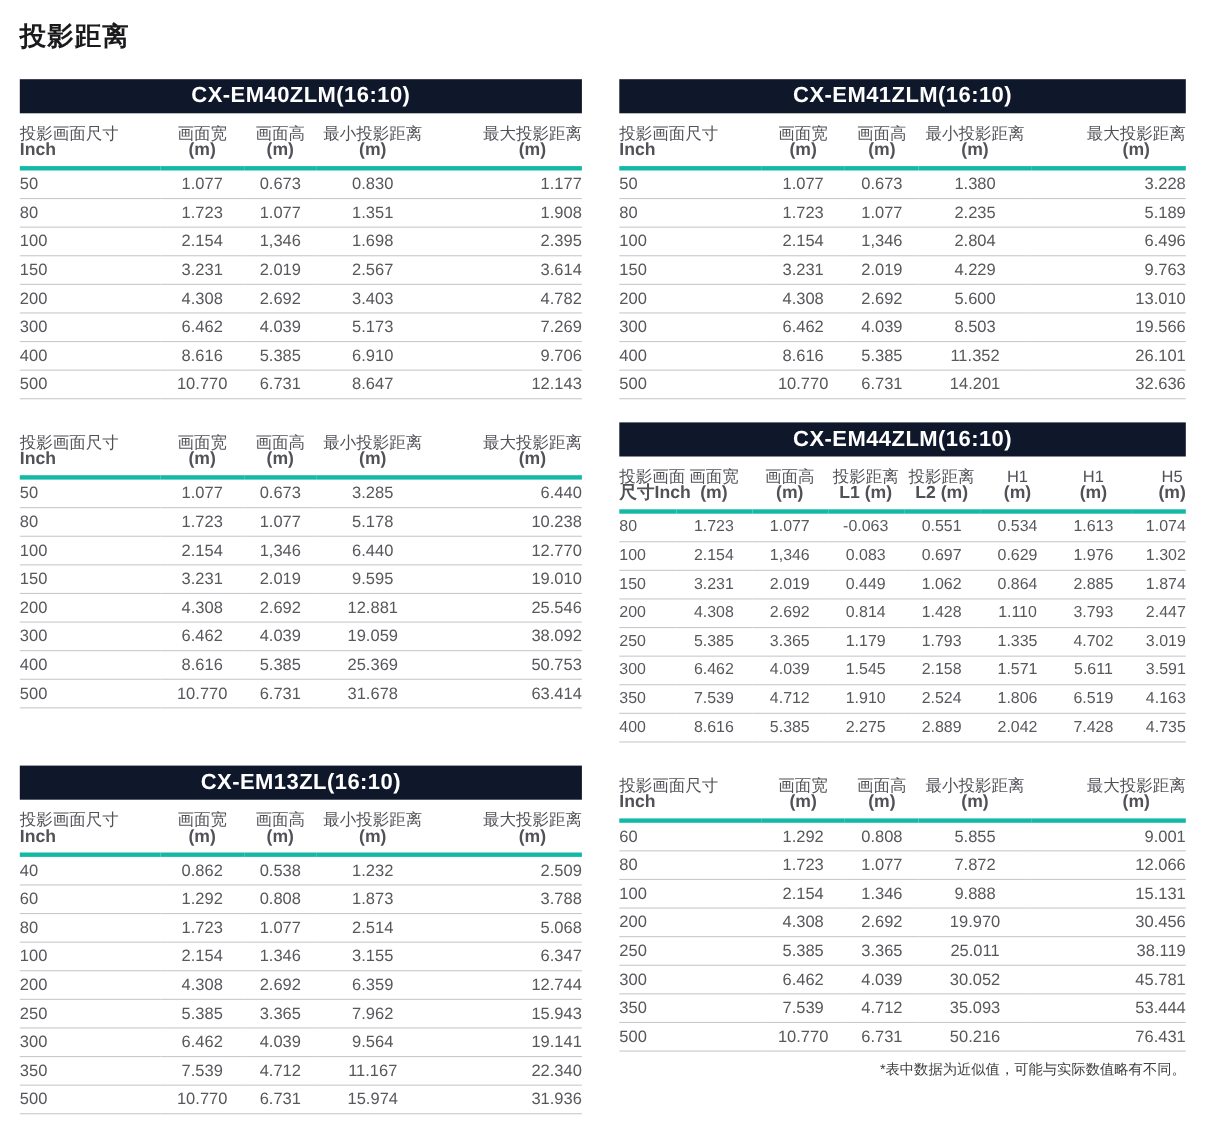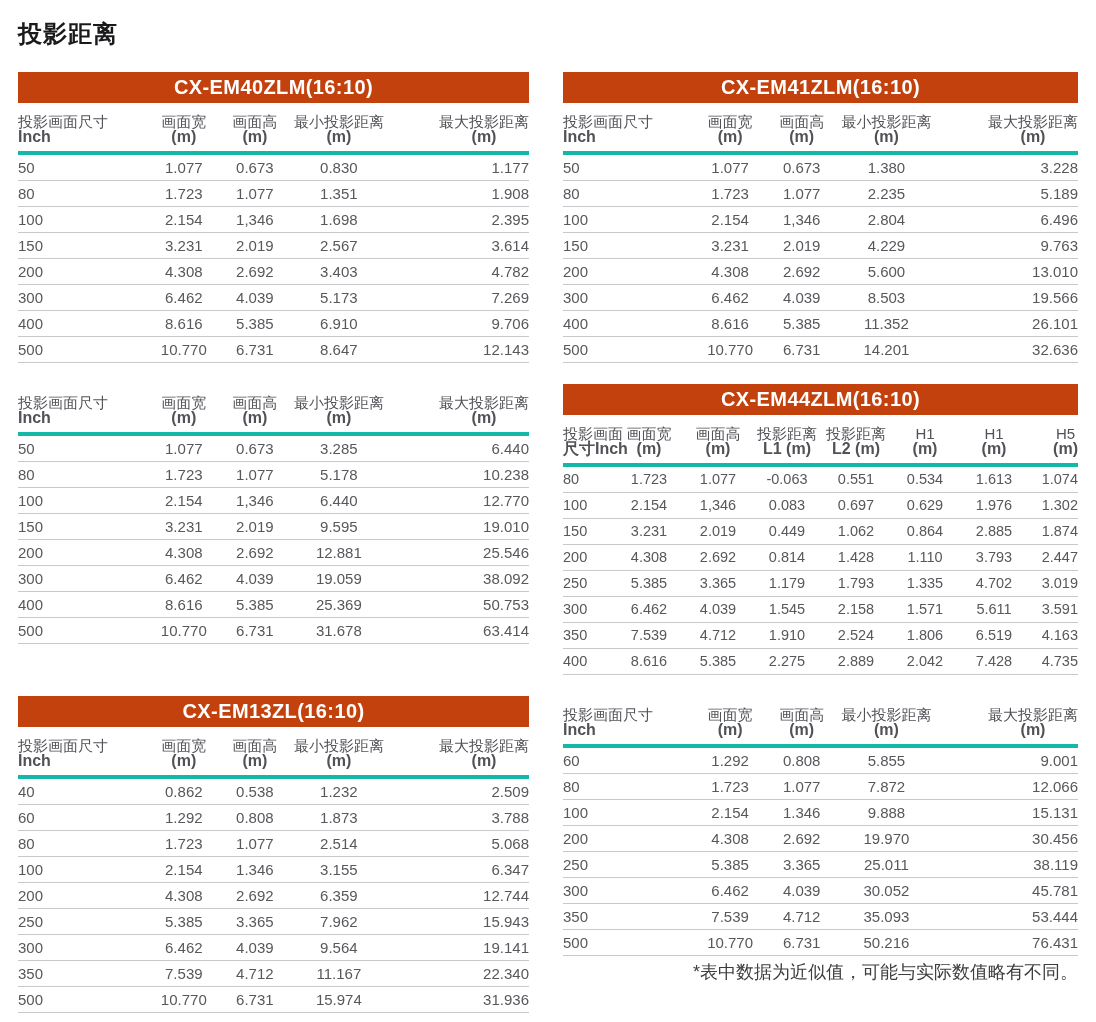--- a/index.html
+++ b/index.html
@@ -24,21 +24,21 @@
     display: grid;
     grid-template-columns: 511px 515px;
     column-gap: 34px;
     row-gap: 21px;
     align-items: start;
   }
   .card { width: 100%; }
   .tbl-bar {
     height: 31px;
     line-height: 31px;
-    background: #c2410c;
+    background: #0f172a;
     color: #ffffff;
     text-align: center;
     font-size: 20px;
     font-weight: 600;
     letter-spacing: 0.4px;
     white-space: nowrap;
   }
   table.tbl {
     width: 100%;
     border-collapse: collapse;
@@ -73,21 +73,21 @@
   .cols5 th:nth-child(3) { width: 12.9%; }
   .cols5 th:nth-child(4) { width: 20%; }
   .cols5 th:nth-child(5) { width: 27.2%; }
   
   .cols8 th:nth-child(1) { width: 10%; }
   .cols8 th:nth-child(n+2) { width: 13.4%; }
   .cols8 th:nth-child(8) { width: 9.6%; }
   .cols8 td { font-size: 14.5px; }
   .footnote {
     text-align: right;
-    font-size: 18px;
+    font-size: 13px;
     color: #3d3d3f;
     margin-top: 8px;
     line-height: 16px;
   }
 </style>
 </head>
 <body>
 
 <h1 class="page-title">投影距离</h1>
 

